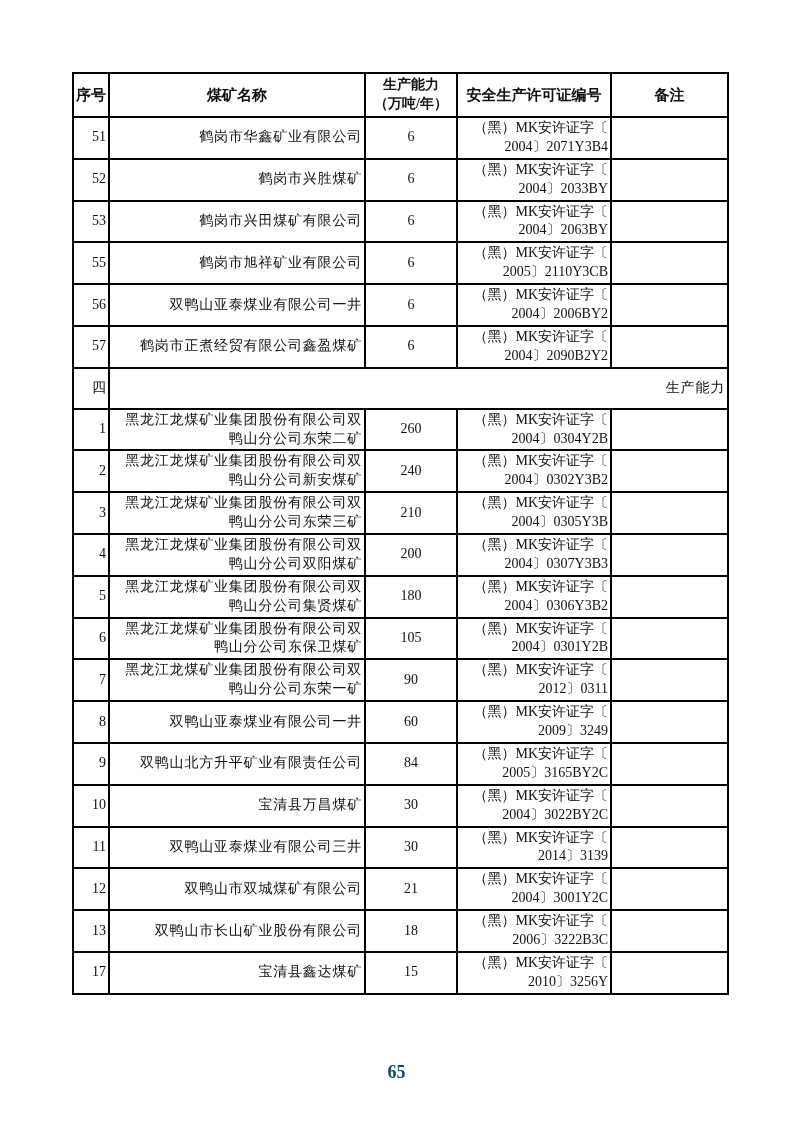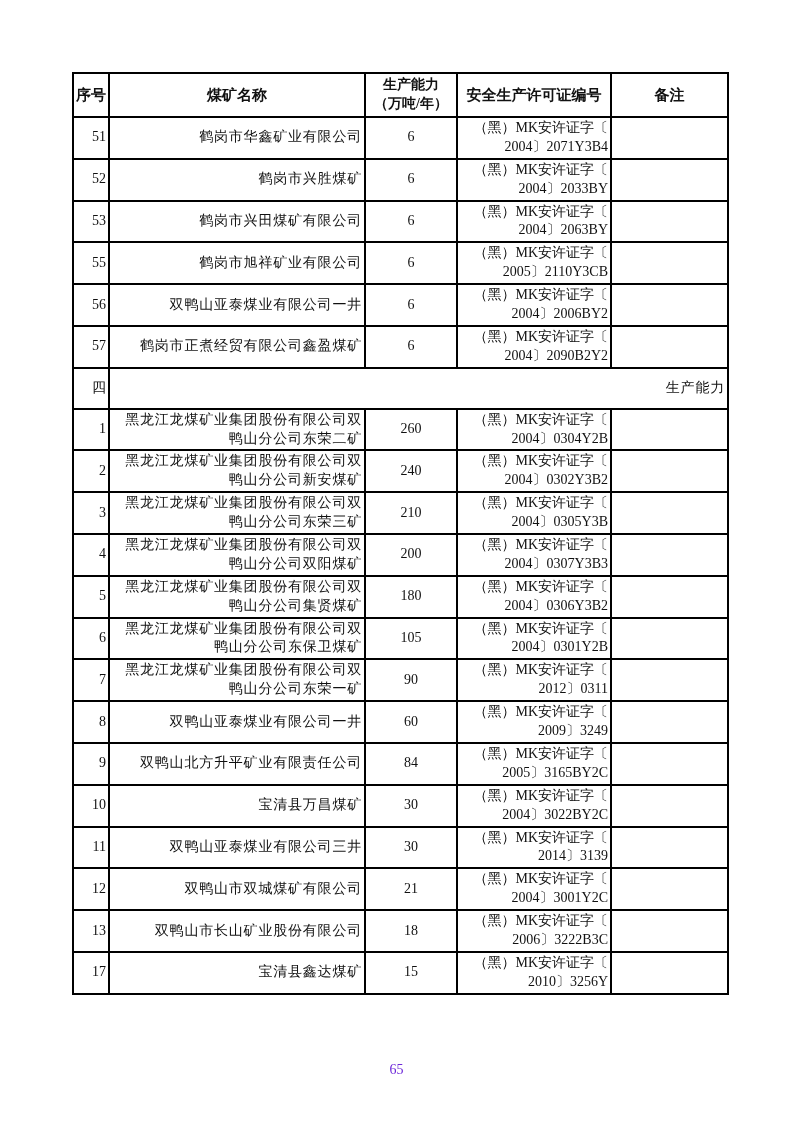--- a/index.html
+++ b/index.html
@@ -51,22 +51,23 @@
   .c-remark { }
   .permit-line { display: block; }
   .section-row td { height: 24px; }
   .section-row .section-name { font-weight: normal; }
   .page-number {
     position: absolute;
     left: 0;
     right: 0;
     top: 1062px;
     text-align: center;
-    font-size: 14px;
-    color: #6d28d9;
+    font-size: 18px;
+    color: #0c4a6e;
+    font-weight: bold;
   }
 </style>
 </head>
 <body>
 
 <div class="page">
 
   <table class="doc-table">
     <colgroup>
       <col style="width:36px">

